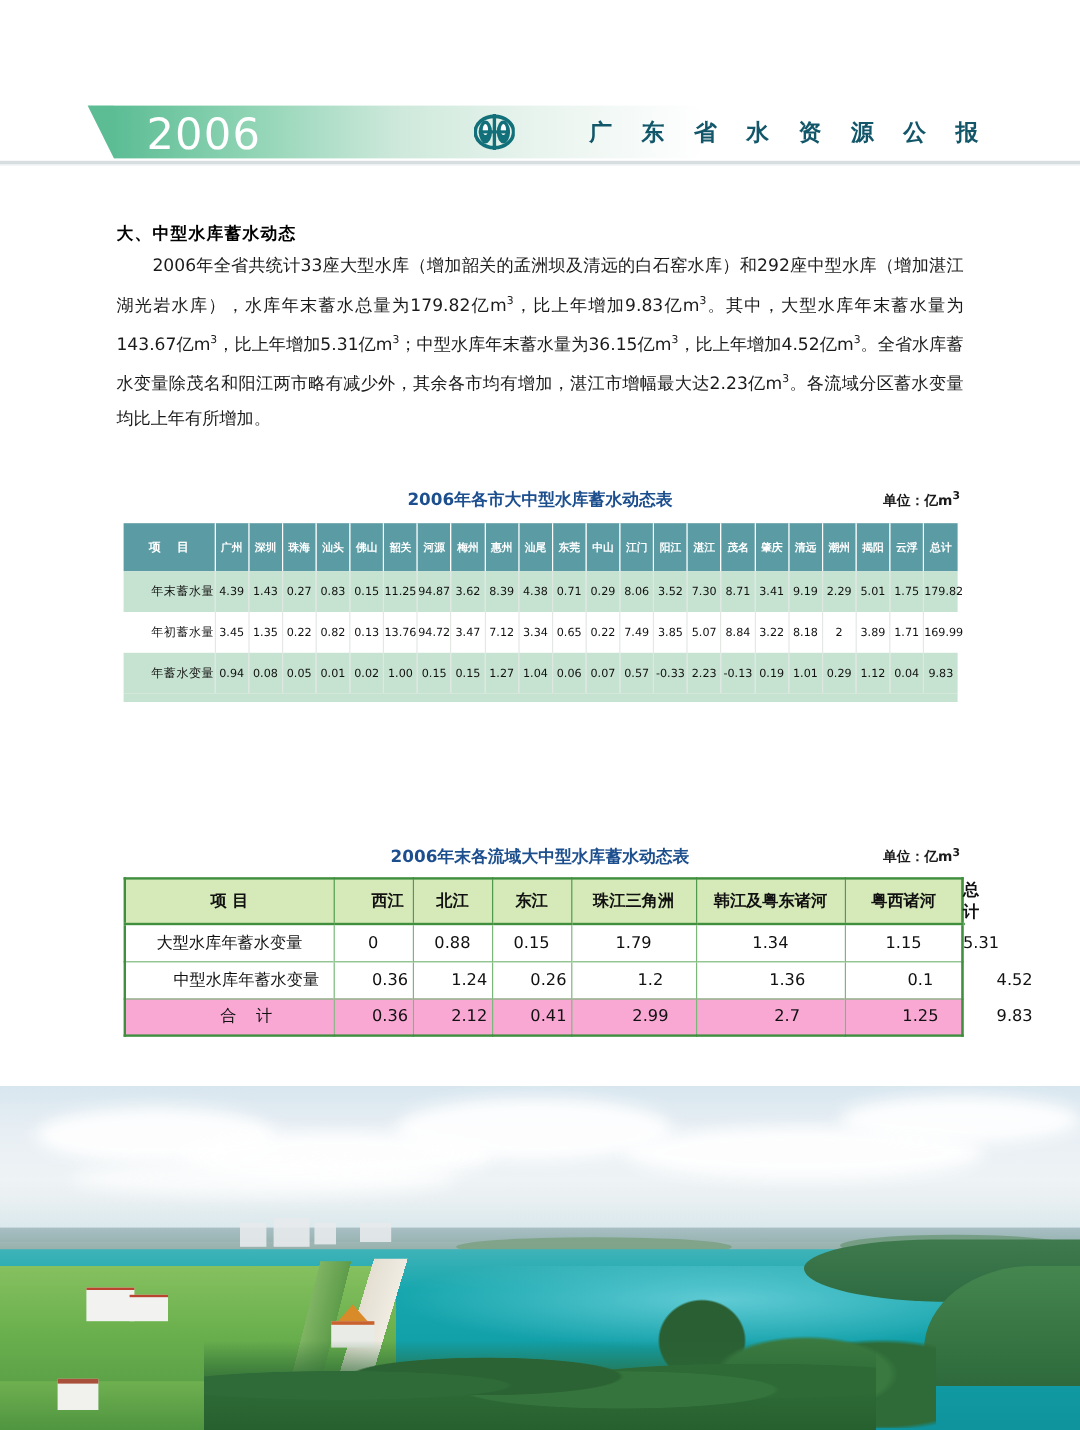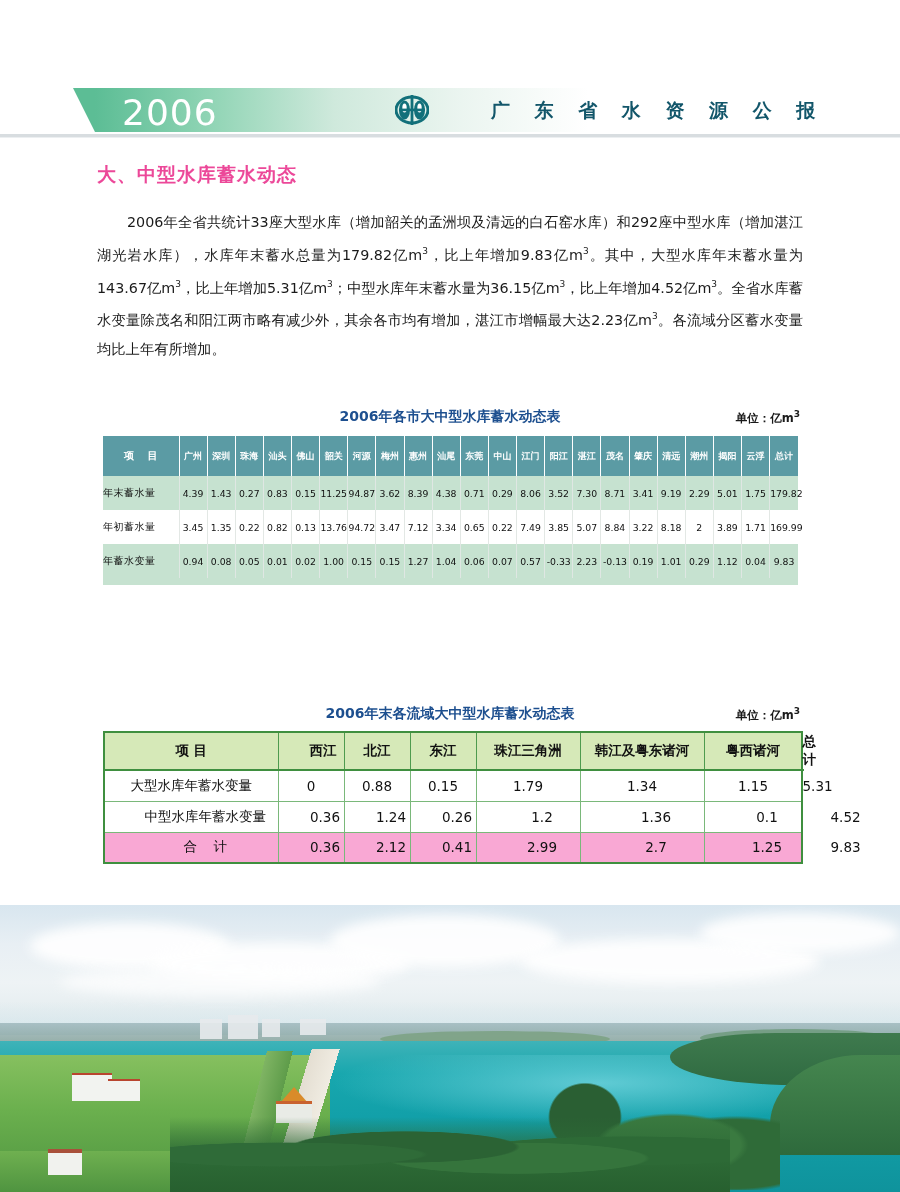--- a/index.html
+++ b/index.html
@@ -46,22 +46,22 @@
     position: absolute; left: 0px; top: 46px; width: 900px; height: 3px;
     background: #d8dde0;
   }
   .header-rule2 {
     position: absolute; left: 0px; top: 49px; width: 900px; height: 1px;
     background: #eceff1;
   }
 
   
   .section-title {
-    position: absolute; left: 97px; top: 162px;
-    font-size: 19px; font-weight: bold; color: #ec4899;
+    position: absolute; left: 97px; top: 186px;
+    font-size: 14px; font-weight: bold; color: #000000;
     letter-spacing: 1px;
   }
   .para {
     position: absolute; left: 97px; top: 208px; width: 706px;
     font-size: 14.3px; color: #1a1a1a; line-height: 29px;
     text-align: justify;
     letter-spacing: 0px;
   }
   .para .ind { display:inline-block; width: 30px; }
   sup { font-size: 9px; vertical-align: super; }
@@ -82,21 +82,21 @@
     height: 40px; border-right: 1px solid #ffffff; padding: 0;
     letter-spacing: 0px;
   }
   table.t1 th:last-child { border-right: none; }
   table.t1 th.c0 { width: 76px; font-size: 10px; letter-spacing: 5px; text-indent: 5px; }
   table.t1 td {
     font-size: 9.3px; color: #111; text-align: center; height: 34px;
     border-right: 1px solid #dfe7e3; padding: 0;
   }
   table.t1 td:last-child { border-right: none; }
-  table.t1 td.c0 { font-size: 10px; text-align: left; letter-spacing: 0.5px; }
+  table.t1 td.c0 { font-size: 10px; text-align: right; letter-spacing: 0.5px; }
   table.t1 tr.odd td { background: #c6e2d0; }
   table.t1 tr.even td { background: #ffffff; }
   table.t1 tr.even td { border-right: 1px solid #e3e8e5; }
   table.t1 tr.even td:last-child { border-right: none; }
   .t1-foot {
     position: absolute; left: 103px; width: 695px; height: 7px;
     background: #c6e2d0;
   }
 
   

